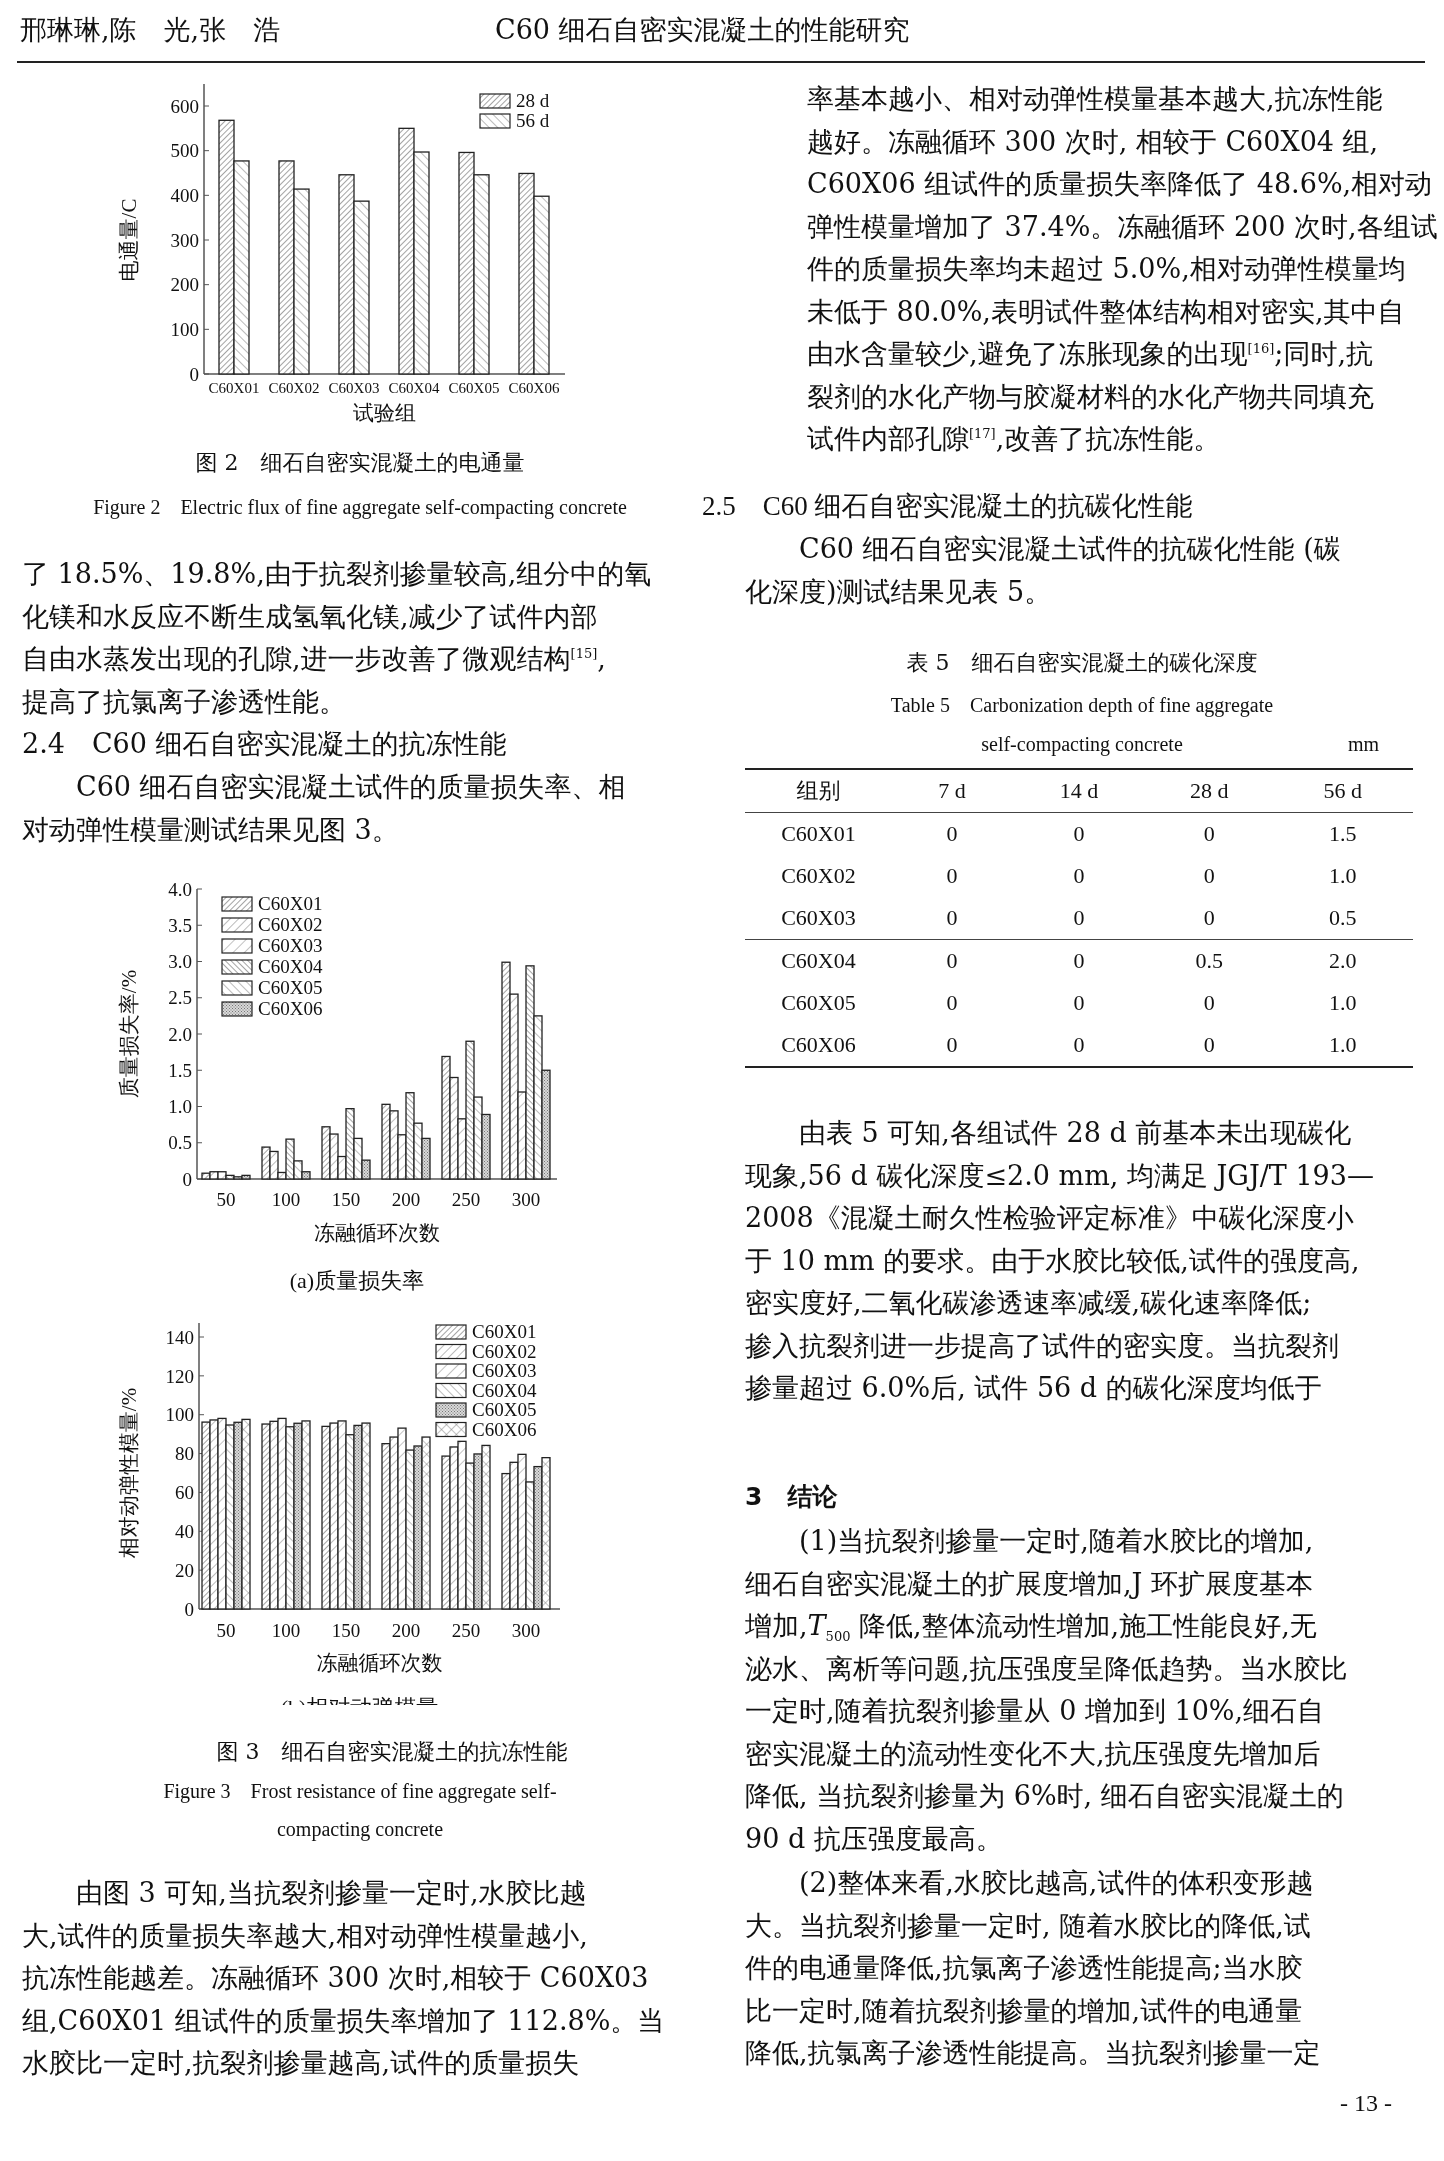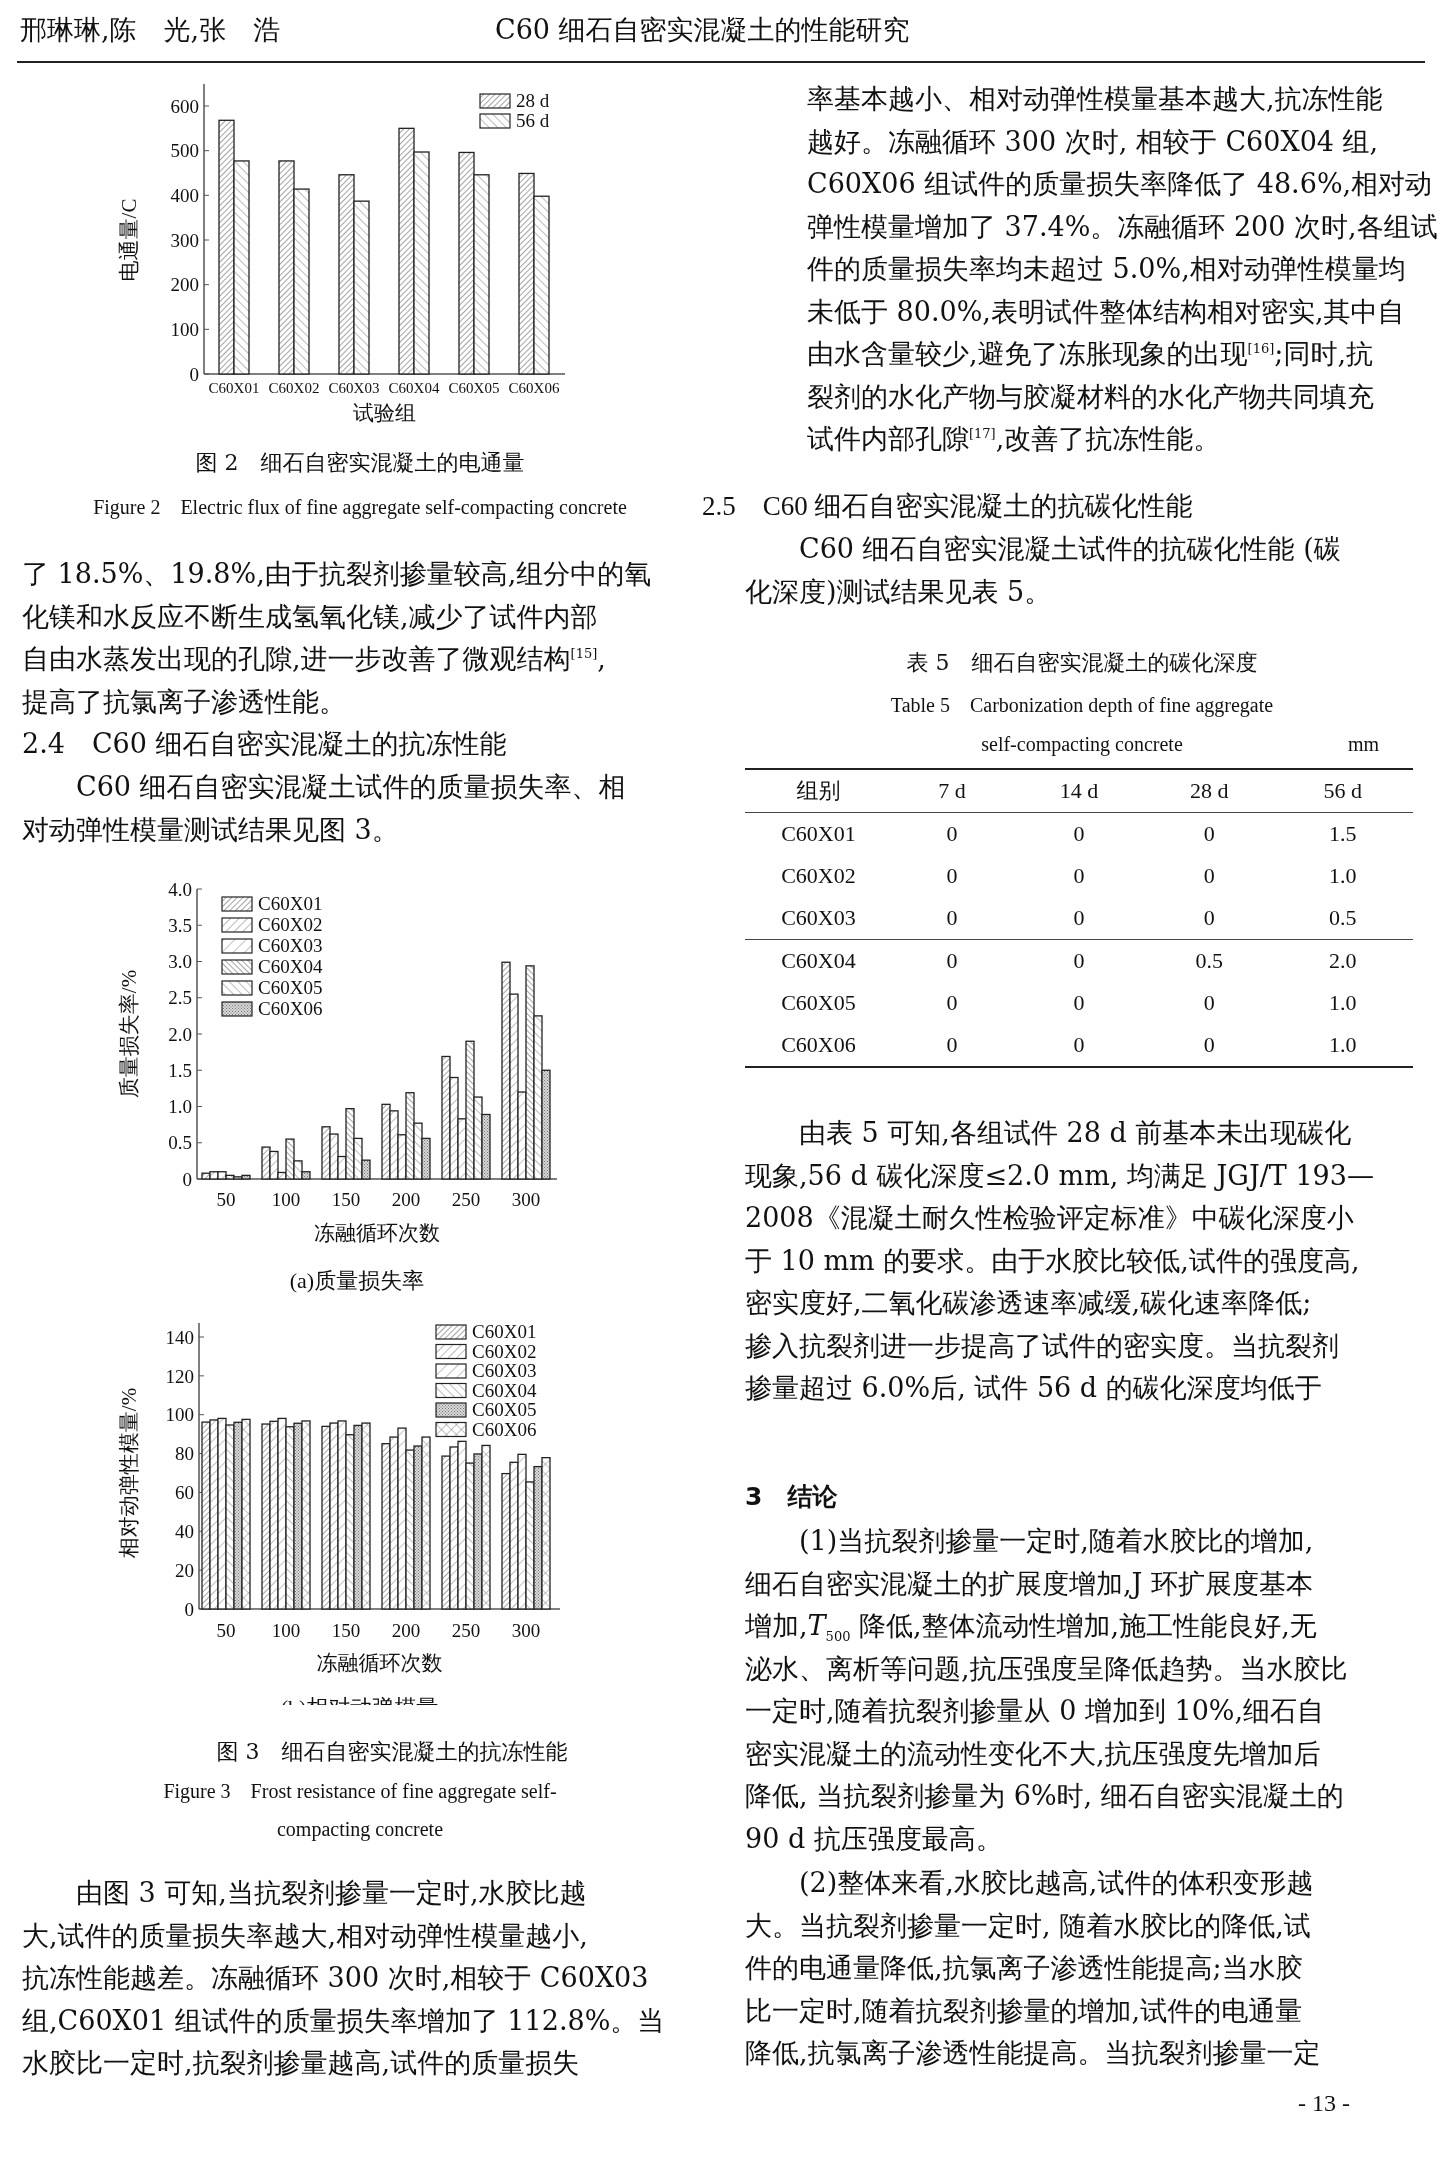--- a/index.html
+++ b/index.html
@@ -387,13 +387,13 @@
   <p><span>降低, 当抗裂剂掺量为 6%时, 细石自密实混凝土的</span></p>
   <p><span>90 d 抗压强度最高。</span></p>
 </div>
 <div class="para" style="left:745px; width:668px; top:1862px;">
   <p class="indent"><span>(2)整体来看,水胶比越高,试件的体积变形越</span></p>
   <p><span>大。当抗裂剂掺量一定时, 随着水胶比的降低,试</span></p>
   <p><span>件的电通量降低,抗氯离子渗透性能提高;当水胶</span></p>
   <p><span>比一定时,随着抗裂剂掺量的增加,试件的电通量</span></p>
   <p><span>降低,抗氯离子渗透性能提高。当抗裂剂掺量一定</span></p>
 </div>
-<div class="abs" style="left:1298px; top:2090px; font-size:24px; font-family:'Liberation Serif',serif;">- 13 -</div>
+<div class="abs" style="left:1340px; top:2090px; font-size:24px; font-family:'Liberation Serif',serif;">- 13 -</div>
 
 </body></html>

